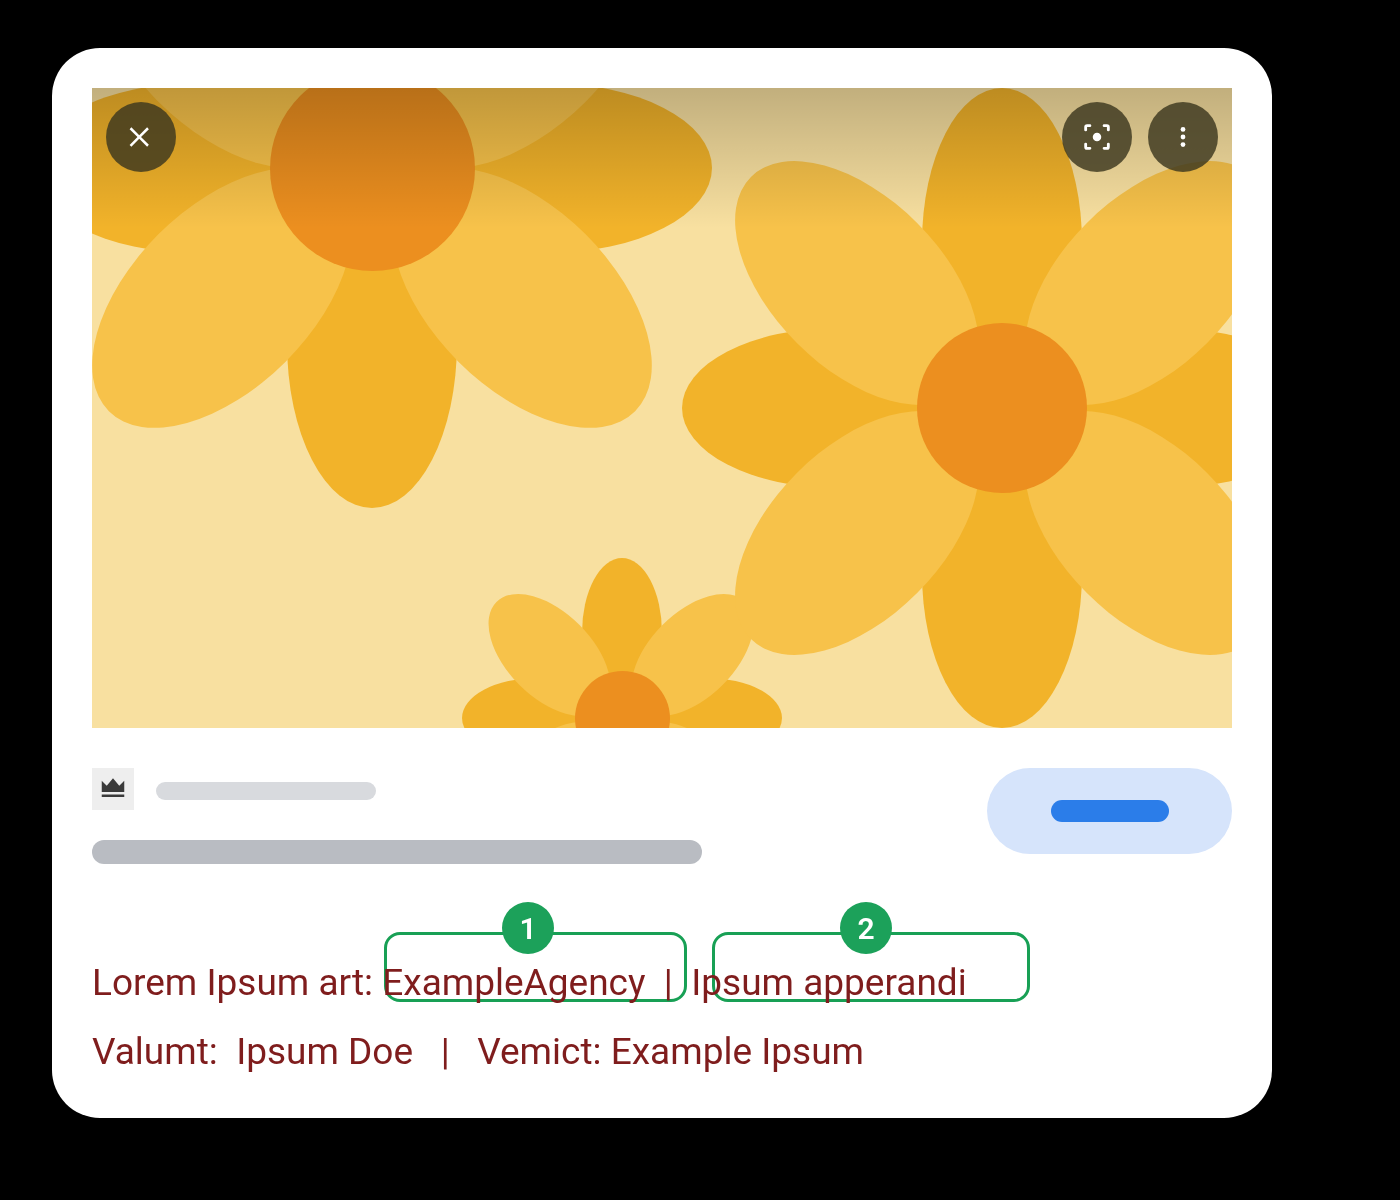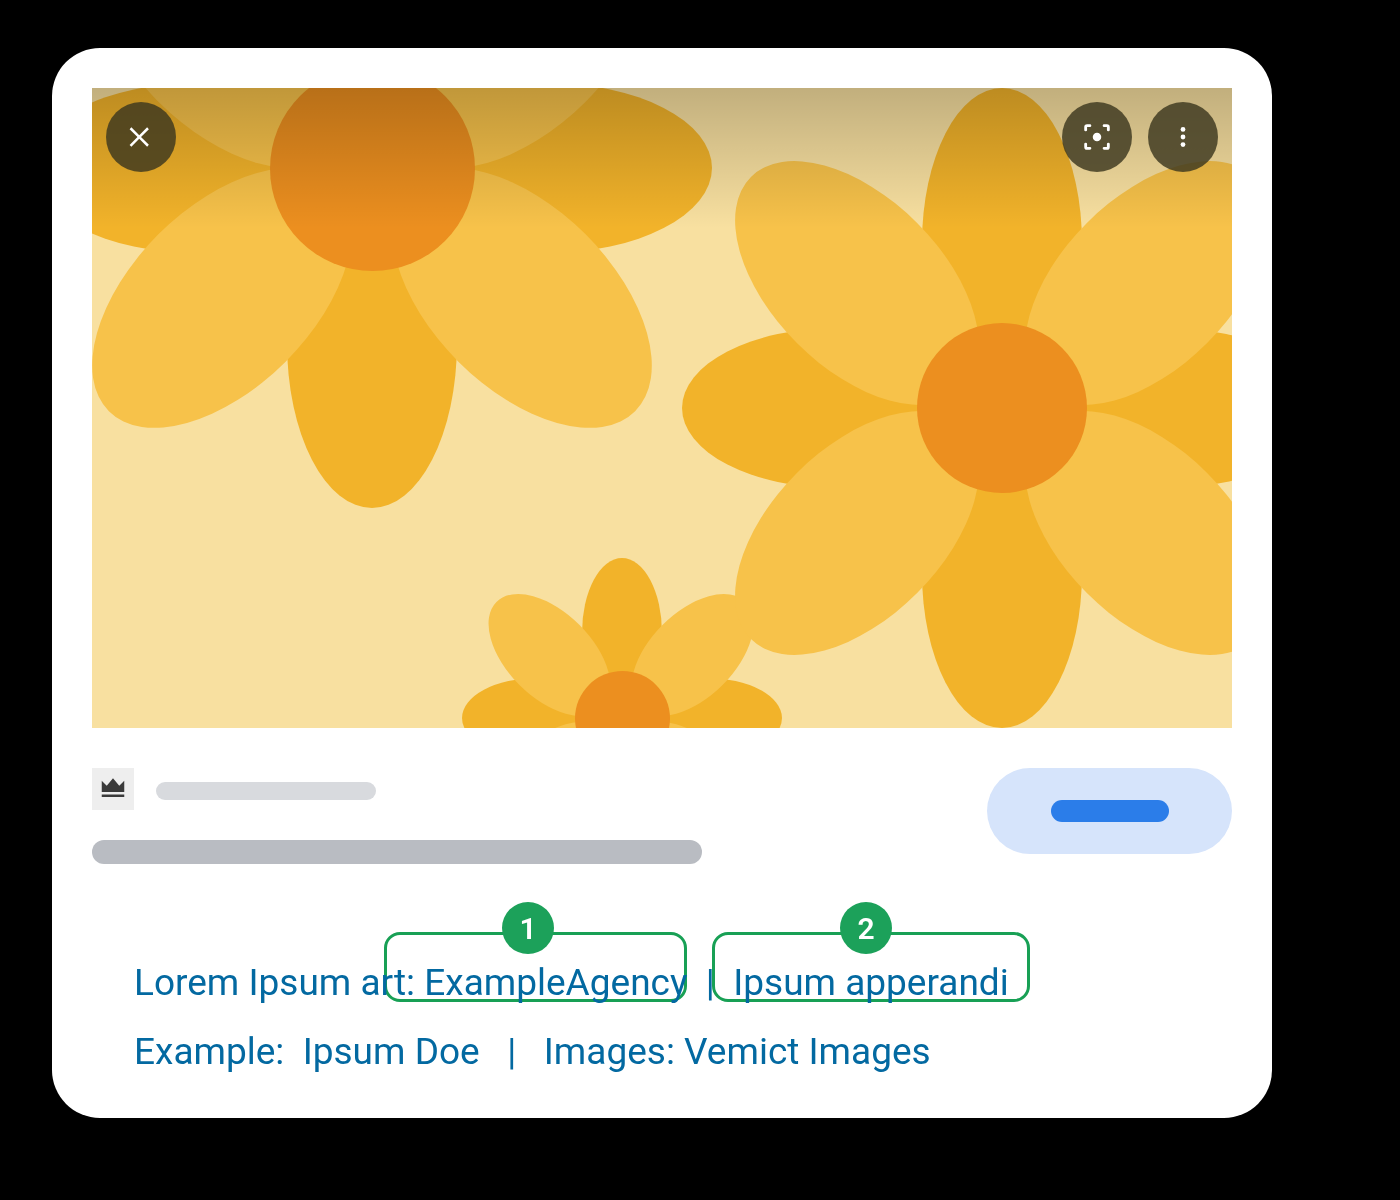--- a/index.html
+++ b/index.html
@@ -101,24 +101,23 @@
     background: #2b7de9;
     border-radius: 11px;
   }
 
   
   .credits {
     position: absolute;
     left: 40px; right: 40px;
     top: 905px;
     font-size: 37px;
-    color: #0369a1;
+    color: #7f1d1d;
     line-height: 1.6;
     white-space: nowrap;
-    margin-left: 42px;
   }
   .credit-line2 { margin-top: 10px; }
 
   
   .ann-box {
     position: absolute;
     border: 3px solid #18a055;
     border-radius: 16px;
     height: 64px;
   }
@@ -233,21 +232,21 @@
   </div>
 
   <div class="credits">
     <div class="credit-line1">
       <span>Lorem Ipsum art:</span>
       <span>ExampleAgency</span>
       &nbsp;<span>|</span>&nbsp;
       <span>Ipsum apperandi</span>
     </div>
     <div class="credit-line2">
-      <span>Example:</span>&nbsp;
+      <span>Valumt:</span>&nbsp;
       <span>Ipsum Doe</span>
       &nbsp;&nbsp;<span>|</span>&nbsp;&nbsp;
-      <span>Images:</span>
-      <span>Vemict Images</span>
+      <span>Vemict:</span>
+      <span>Example Ipsum</span>
     </div>
   </div>
 
 </div>
 
 </body></html>

